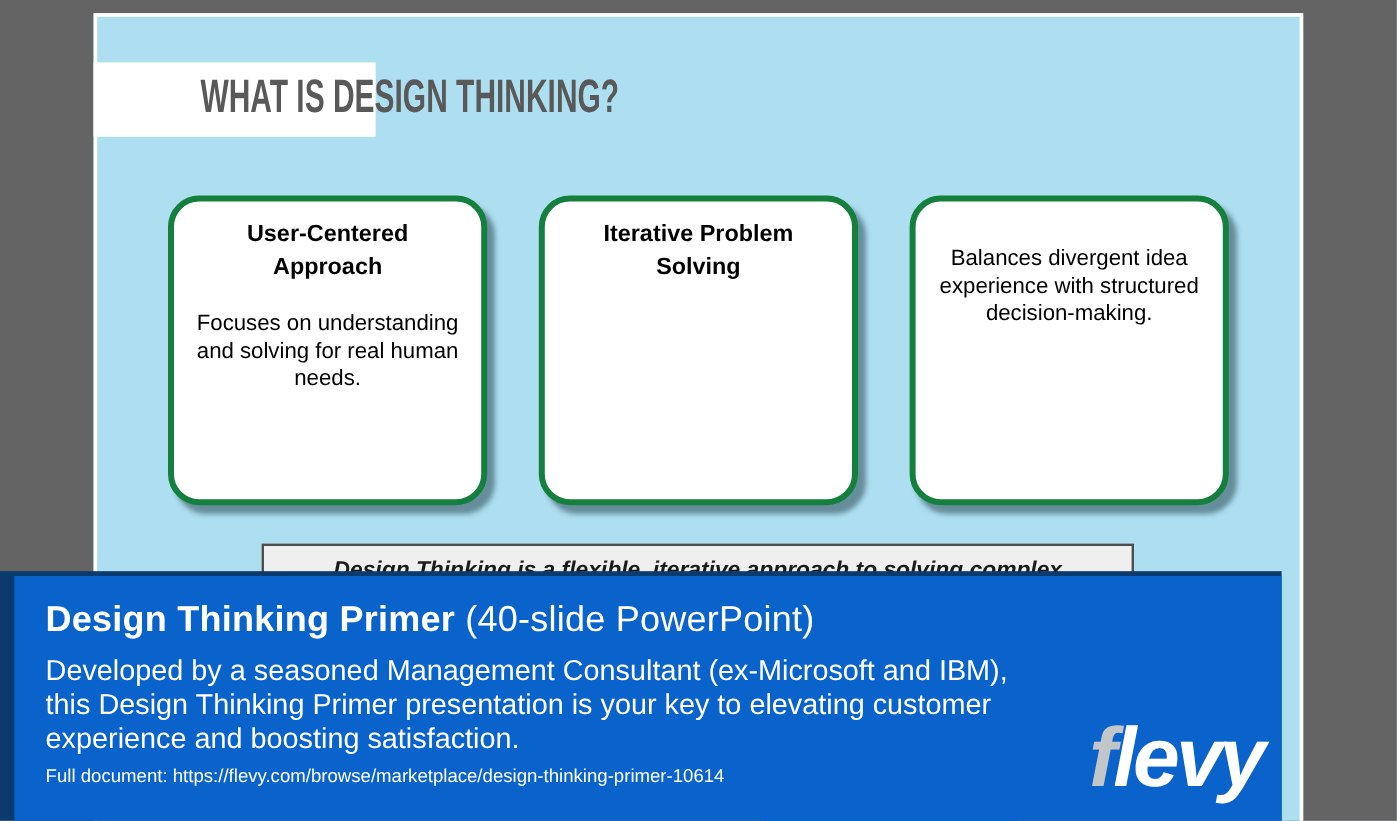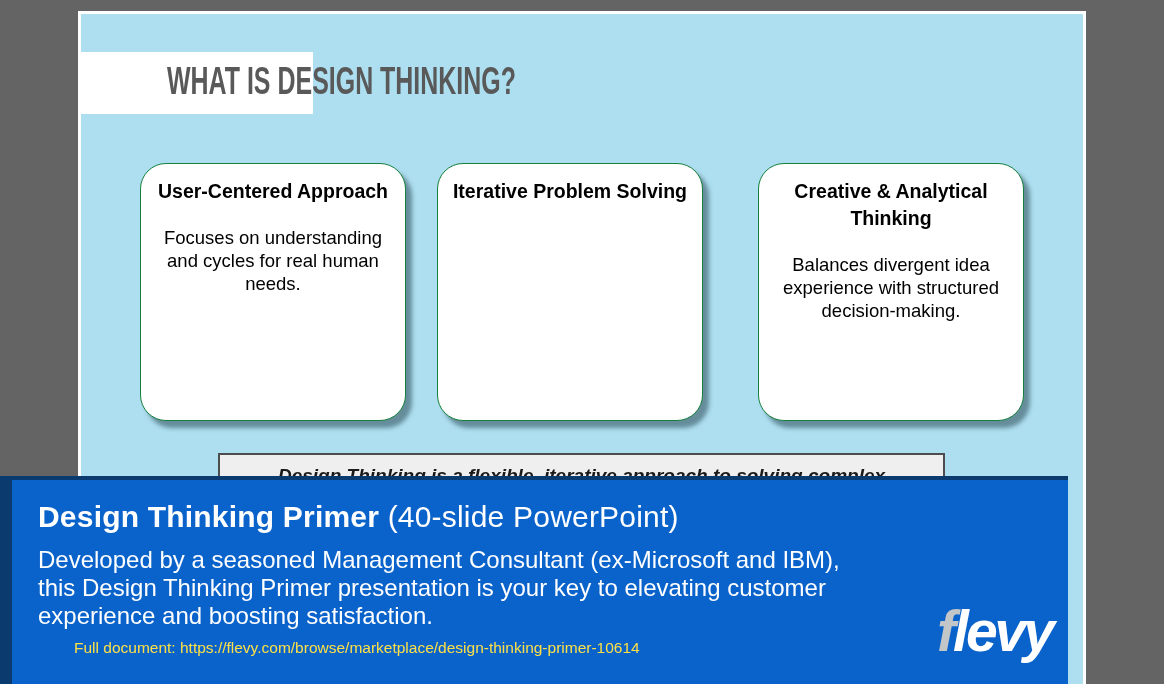--- a/index.html
+++ b/index.html
@@ -27,29 +27,29 @@
     position:absolute; left:86px; top:47px;
     font-size:39px; line-height:39px; font-weight:bold;
     color:#595959; white-space:nowrap;
     transform:scaleX(0.64); transform-origin:0 0;
   }
 
   .card {
     position:absolute; top:149px;
     width:266px; height:258px;
     background:#ffffff;
-    border:1px solid #15803d;
+    border:5px solid #15803d;
     border-radius:26px;
     box-shadow:6px 7px 4px rgba(42,73,84,0.55);
     text-align:center;
     padding:14px 13px 0 13px;
     color:#000;
   }
   .card.c1 { left:59px; }
-  .card.c2 { left:356px; }
+  .card.c2 { left:368px; }
   .card.c3 { left:677px; }
   .card-title { font-size:19.5px; font-weight:bold; line-height:27px; }
   .card-body  { margin-top:21px; font-size:18.5px; line-height:23px; }
 
   .quote-box {
     position:absolute; left:137px; top:439px;
     width:727px; height:70px;
     background:#efefef;
     border:2px solid #4d4d4d;
     text-align:center;
@@ -76,49 +76,48 @@
   }
   .banner-title .bold { font-weight:bold; }
   .banner-title .rest { font-weight:normal; }
   .banner-desc {
     margin-top:12px; width:810px;
     font-size:24px; line-height:28px; color:#ffffff;
   }
   .banner-link {
     margin-top:8px;
     font-size:15.5px; line-height:19px;
-    color:#fde047; text-decoration:none; display:inline-block;margin-left:36px;
+    color:#ffffff; text-decoration:none; display:inline-block;
   }
   .logo {
     position:absolute; right:16px; bottom:14px;
-    font-size:57px; line-height:78px;
+    font-size:70px; line-height:78px;
     font-weight:bold; font-style:italic;
     letter-spacing:-3px; color:#ffffff;
     white-space:nowrap;
   }
   .logo .logo-f { color:#c3c6c8; }
 </style>
 </head>
 <body>
 
 <div class="slide">
   <div class="title-band"></div>
   <div class="slide-title">WHAT IS DESIGN THINKING?</div>
 
   <div class="card c1">
     <div class="card-title">User-Centered Approach</div>
-    <div class="card-body">Focuses on understanding and cycles for real human needs.</div>
+    <div class="card-body">Focuses on understanding and solving for real human needs.</div>
   </div>
 
   <div class="card c2">
     <div class="card-title">Iterative Problem Solving</div>
   </div>
 
   <div class="card c3">
-    <div class="card-title">Creative &amp; Analytical Thinking</div>
     <div class="card-body">Balances divergent idea experience with structured decision-making.</div>
   </div>
 
   <div class="quote-box">
     <span>Design Thinking is a flexible, iterative approach to solving complex problems.</span>
   </div>
 </div>
 
 <div class="banner">
   <div class="banner-main">

